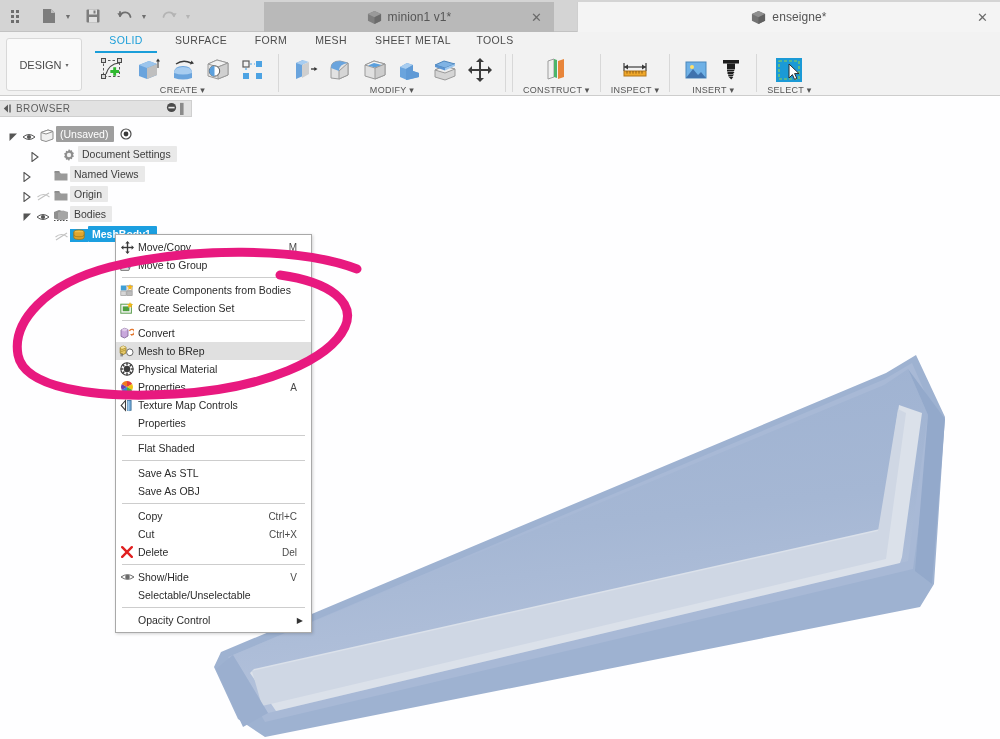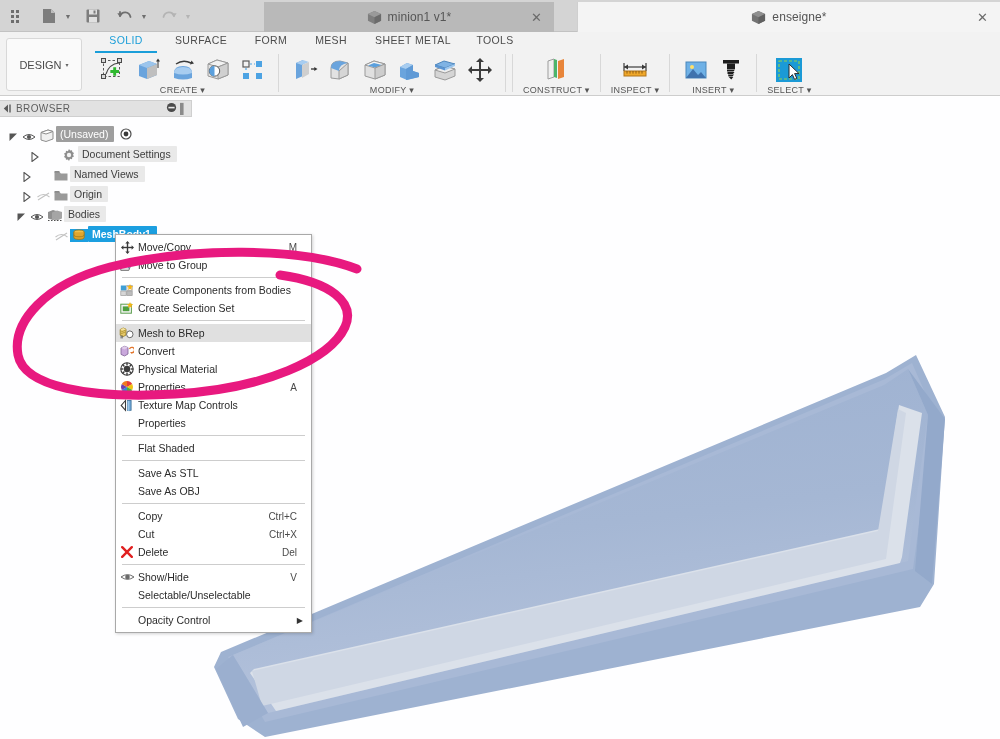--- a/index.html
+++ b/index.html
@@ -549,21 +549,21 @@
     </span>
     <span class="ticon">
       <svg width="14" height="12" viewBox="0 0 14 12">
         <path d="M0.5 2 h5 l1.4 1.6 h6.6 v7 h-13z" fill="#9a9a9a"></path>
         <rect x="0.5" y="1" width="5" height="1.6" fill="#8a8a8a"></rect>
       </svg>
     </span>
     <span class="tlabel sel-gray">Origin</span>
   </div>
 
-  <div class="trow" style="padding-left:14px">
+  <div class="trow" style="padding-left:20px">
     <span class="arrow">
       <svg width="9" height="9" viewBox="0 0 9 9">
           <path d="M0.5 0.5 L8 0.5 L0.5 8 Z" fill="#555"></path>
         </svg>
     </span>
     <span class="eye">
       <svg width="14" height="10" viewBox="0 0 14 10">
         <path d="M1 5 Q7 0 13 5 Q7 10 1 5 Z" fill="none" stroke="#555" stroke-width="1"></path>
         <circle cx="7" cy="5" r="2.1" fill="#555"></circle>
       </svg>
@@ -654,45 +654,45 @@
         <rect x="2.8" y="4.4" width="6.6" height="4.8" fill="#4da03f"></rect>
         <path d="M10 0 l.9 2.1 l2.3 .2 l-1.8 1.5 l.6 2.2 l-2-1.2 l-2 1.2 l.6-2.2 l-1.8-1.5 l2.3-.2z" fill="#f5b516"></path>
       </svg>
     </span>
     <span class="mi-label">Create Selection Set</span>
     <span class="mi-key"></span>
   </div>
 
   <div class="msep"></div>
 
+  <div class="mi">
+    <span class="mi-icon">
+      <svg width="14" height="13" viewBox="0 0 14 13">
+        <path d="M1 3 L4.5 1.3 L8 2.6 L8 9 L4.5 11 L1 9.4 Z" fill="#c9a8dc" stroke="#7e5f93" stroke-width=".8"></path>
+        <path d="M1 3 L4.5 1.3 L8 2.6 L4.5 4.4 Z" fill="#e0cdeb"></path>
+        <path d="M9.5 4 a2.6 2.6 0 1 1 2.4 3.6" fill="none" stroke="#e2762d" stroke-width="1.3"></path>
+        <path d="M11.8 9 l-1.8-2 h3.2z" fill="#e2762d"></path>
+      </svg>
+    </span>
+    <span class="mi-label">Convert</span>
+    <span class="mi-key"></span>
+  </div>
+
   <div class="mi hl">
     <span class="mi-icon">
       <svg width="16" height="13" viewBox="0 0 16 13">
         <path d="M1.2 2.5 L4.2 1 L7 2.2 L7 8 L4.2 9.6 L1.2 8.2 Z" fill="#e7c96b" stroke="#927716" stroke-width=".8"></path>
         <path d="M1.2 2.5 L4.2 1 L7 2.2 L4.2 3.8 Z" fill="#f4e2a0"></path>
         <path d="M2 5 L6.3 3.2 M2 6.8 L6.3 5" stroke="#927716" stroke-width=".55"></path>
         <ellipse cx="10.8" cy="7.3" rx="3.2" ry="3.4" fill="#ffffff" stroke="#5a5a5a" stroke-width=".9"></ellipse>
         <path d="M1.4 9.2 h2.6" stroke="#5a5a5a" stroke-width=".9"></path>
         <path d="M1.4 10.8 h2.6" stroke="#5a5a5a" stroke-width=".9"></path>
       </svg>
     </span>
     <span class="mi-label">Mesh to BRep</span>
-    <span class="mi-key"></span>
-  </div>
-
-  <div class="mi">
-    <span class="mi-icon">
-      <svg width="14" height="13" viewBox="0 0 14 13">
-        <path d="M1 3 L4.5 1.3 L8 2.6 L8 9 L4.5 11 L1 9.4 Z" fill="#c9a8dc" stroke="#7e5f93" stroke-width=".8"></path>
-        <path d="M1 3 L4.5 1.3 L8 2.6 L4.5 4.4 Z" fill="#e0cdeb"></path>
-        <path d="M9.5 4 a2.6 2.6 0 1 1 2.4 3.6" fill="none" stroke="#e2762d" stroke-width="1.3"></path>
-        <path d="M11.8 9 l-1.8-2 h3.2z" fill="#e2762d"></path>
-      </svg>
-    </span>
-    <span class="mi-label">Convert</span>
     <span class="mi-key"></span>
   </div>
 
   <div class="mi">
     <span class="mi-icon">
       <svg width="14" height="14" viewBox="0 0 14 14">
         <circle cx="7" cy="7" r="6.2" fill="#fafafa" stroke="#3c3c3c" stroke-width="1.1"></circle>
         <circle cx="7" cy="7" r="3.2" fill="#3c3c3c"></circle>
         <g stroke="#3c3c3c" stroke-width="1.4">
           <path d="M7 0.8 v2.5"></path>

